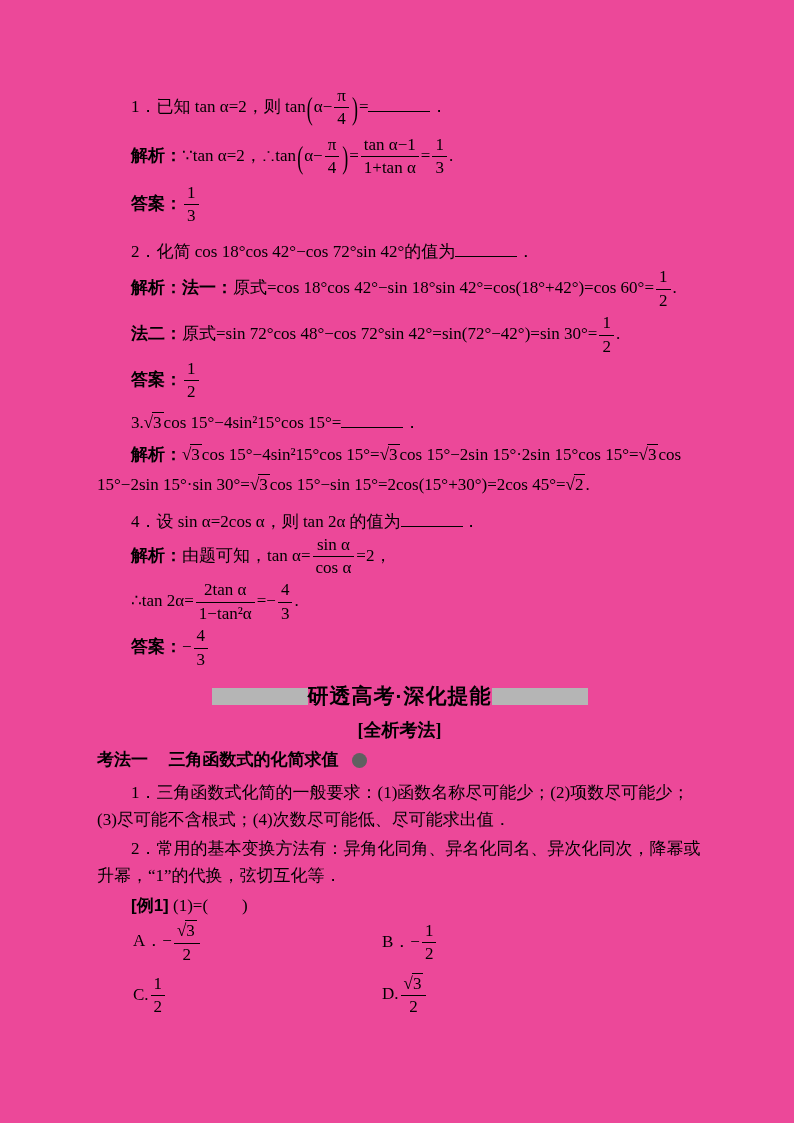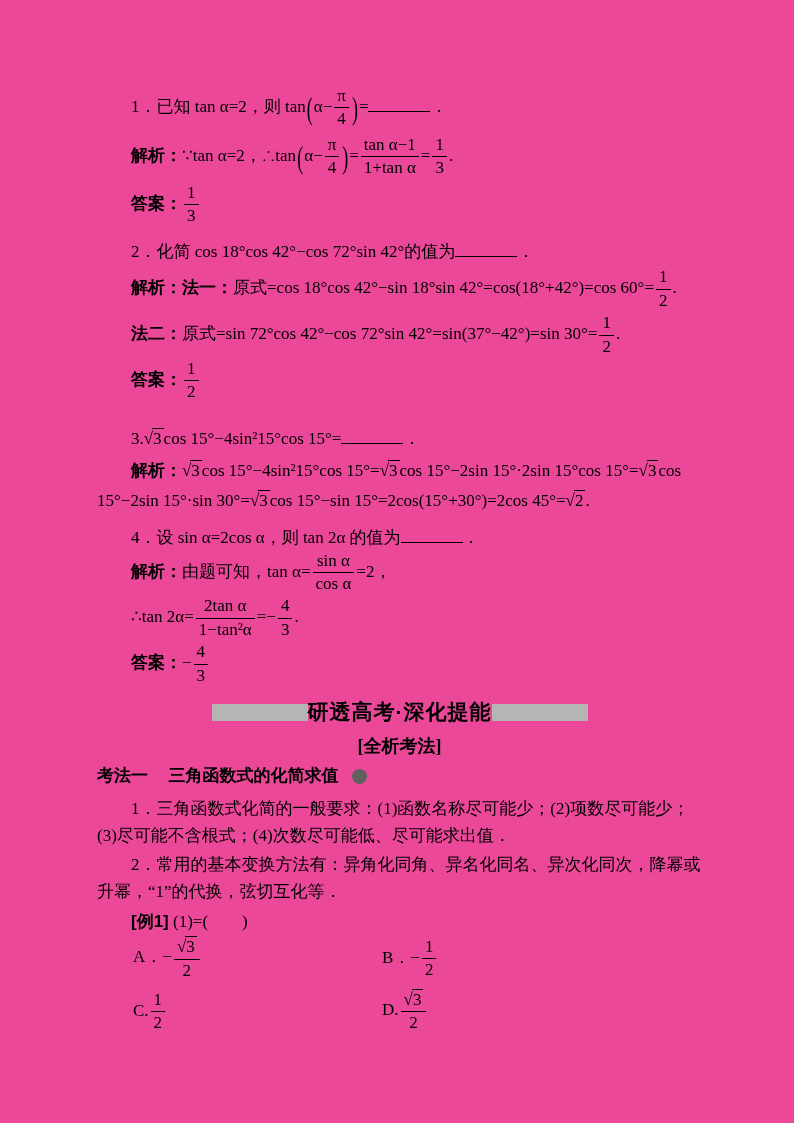--- a/index.html
+++ b/index.html
@@ -71,31 +71,31 @@
           <span class="fd">3</span>
         </span></p>
 
   <p class="tline ind" style="margin-top:12px"><span>2．化简 cos 18°cos 42°−cos 72°sin 42°的值为</span><span class="blank"></span><span>．</span></p>
 
   <p class="fline ind" style="margin-top:2px"><span class="lbl">解析：</span><span class="lbl">法一：</span><span>原式=cos 18°cos 42°−sin 18°sin 42°=cos(18°+42°)=cos 60°=</span><span class="frac">
           <span class="fn">1</span>
           <span class="fd">2</span>
         </span><span>.</span></p>
 
-  <p class="fline ind" style="margin-top:2px"><span class="lbl">法二：</span><span>原式=sin 72°cos 42°−cos 72°sin 42°=sin(37°−42°)=sin 30°=</span><span class="frac">
+  <p class="fline ind" style="margin-top:2px"><span class="lbl">法二：</span><span>原式=sin 72°cos 48°−cos 72°sin 42°=sin(72°−42°)=sin 30°=</span><span class="frac">
           <span class="fn">1</span>
           <span class="fd">2</span>
         </span><span>.</span></p>
 
   <p class="fline ind" style="margin-top:2px"><span class="lbl">答案：</span><span class="frac">
           <span class="fn">1</span>
           <span class="fd">2</span>
         </span></p>
 
-  <p class="tline ind" style="margin-top:22px"><span>3.</span><span class="sqrt"><span class="sg">√</span><span class="rd">3</span></span><span>cos 15°−4sin²15°cos 15°=</span><span class="blank"></span><span>．</span></p>
+  <p class="tline ind" style="margin-top:6px"><span>3.</span><span class="sqrt"><span class="sg">√</span><span class="rd">3</span></span><span>cos 15°−4sin²15°cos 15°=</span><span class="blank"></span><span>．</span></p>
 
   <p class="tline ind" style="margin-top:4px;line-height:30px"><span class="lbl">解析：</span><span class="sqrt"><span class="sg">√</span><span class="rd">3</span></span><span>cos 15°−4sin²15°cos 15°=</span><span class="sqrt"><span class="sg">√</span><span class="rd">3</span></span><span>cos 15°−2sin 15°·2sin 15°cos 15°=</span><span class="sqrt"><span class="sg">√</span><span class="rd">3</span></span><span>cos 15°−2sin 15°·sin 30°=</span><span class="sqrt"><span class="sg">√</span><span class="rd">3</span></span><span>cos 15°−sin 15°=2cos(15°+30°)=2cos 45°=</span><span class="sqrt"><span class="sg">√</span><span class="rd">2</span></span><span>.</span></p>
 
 
   <p class="tline ind" style="margin-top:8px"><span>4．设 sin α=2cos α，则 tan 2α 的值为</span><span class="blank"></span><span>．</span></p>
 
   <p class="fline ind" style=""><span class="lbl">解析：</span><span>由题可知，tan α=</span><span class="frac">
           <span class="fn">sin α</span>
           <span class="fd">cos α</span>
         </span><span>=2，</span></p>

